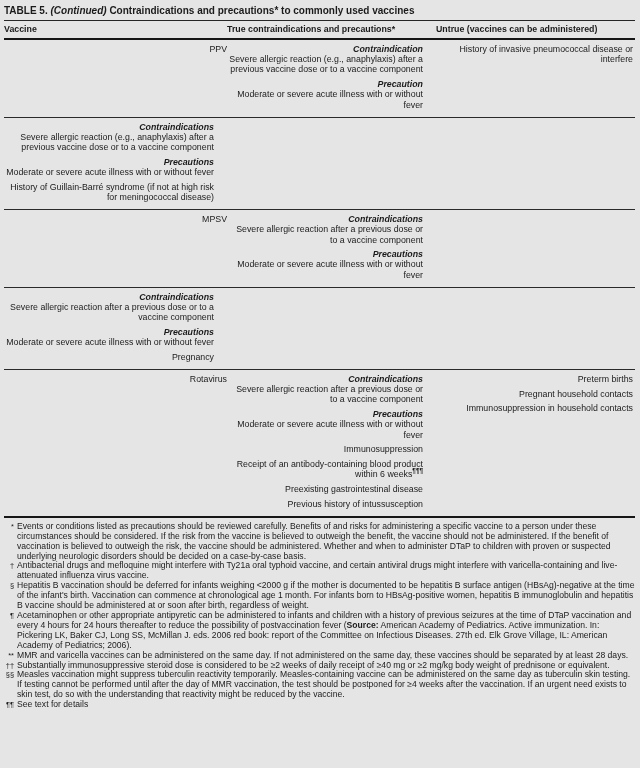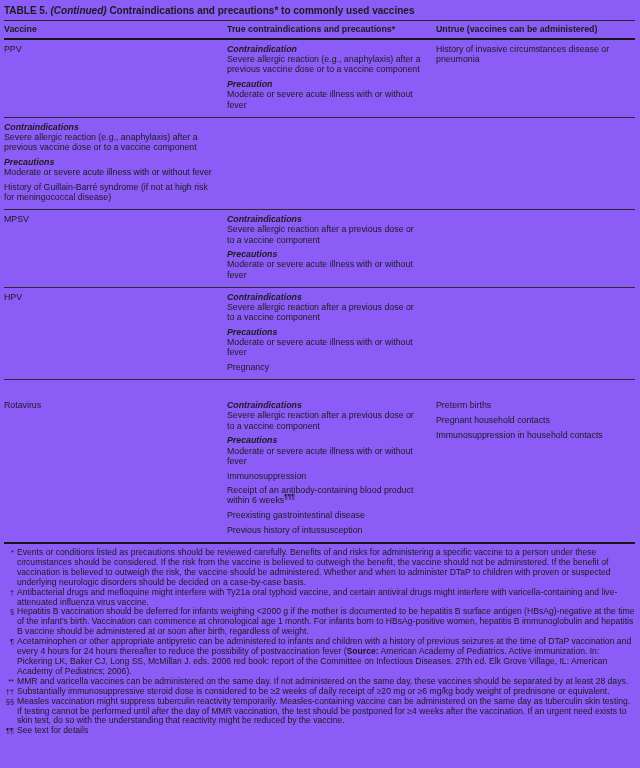--- a/index.html
+++ b/index.html
@@ -1,32 +1,32 @@
 <!DOCTYPE html>
 <html><head>
 <meta charset="utf-8">
 <style>
   html, body { margin: 0; padding: 0; background: #ffffff; }
   .page {
     width: 640px; height: 768px; box-sizing: border-box;
     padding: 4px 5px 0 4px; overflow: hidden;
-    background: #8b5cf6; color: #1b1b1b;
+    background: #e5e5e5; color: #1b1b1b;
     font-family: "Liberation Sans", sans-serif;
     -webkit-font-smoothing: antialiased;
   }
   .table-title { font-size: 10px; font-weight: bold; line-height: 12px; padding: 1px 0 3px 0; }
   .table-title .continued { font-style: italic; }
   .grid { display: grid; grid-template-columns: 223px 209px 1fr; }
   .thead {
     border-top: 1px solid #262626; border-bottom: 2.5px solid #161616;
     font-weight: bold; font-size: 8.8px; line-height: 10px; padding: 3px 0 4px 0;
   }
-  .tbody { border-bottom: 2.5px solid #161616; }
+  .tbody { border-bottom: 2.5px solid #161616; text-align: right; }
   .row { padding: 4px 0 7px 0; border-bottom: 1.6px solid #2a2a2a; }
-  .row:last-child { border-bottom: none; margin-top: 16px; }
+  .row:last-child { border-bottom: none; }
   .cell { font-size: 8.8px; line-height: 10.2px; }
   .cell-true, .col-true { padding-right: 13px; }
   .cell-untrue, .col-untrue { padding-right: 2px; }
   .item { margin-bottom: 4.5px; }
   .item:last-child { margin-bottom: 0; }
   .item-heading { font-weight: bold; font-style: italic; }
   .fn-ref { font-size: 6.4px; font-weight: bold; vertical-align: super; line-height: 0; }
   .footnotes { padding-top: 4px; font-size: 8.6px; line-height: 9.9px; }
   .footnote { display: flex; align-items: flex-start; }
   .fn-marker {
@@ -59,21 +59,21 @@
           <div class="item">
             <div class="item-heading">Contraindication</div>
             <div class="item-text">Severe allergic reaction (e.g., anaphylaxis) after a previous vaccine dose or to a vaccine component</div>
           </div>
           <div class="item">
             <div class="item-heading">Precaution</div>
             <div class="item-text">Moderate or severe acute illness with or without fever</div>
           </div>
         </div>
         <div class="cell cell-untrue">
-          <div class="item">History of invasive circumstances disease or pneumonia</div>
+          <div class="item">History of invasive pneumococcal disease or interfere</div>
         </div>
       </div>
       <div class="row grid">
         <div class="cell cell-true">
           <div class="item">
             <div class="item-heading">Contraindications</div>
             <div class="item-text">Severe allergic reaction (e.g., anaphylaxis) after a previous vaccine dose or to a vaccine component</div>
           </div>
           <div class="item">
             <div class="item-heading">Precautions</div>
@@ -93,21 +93,20 @@
             <div class="item-text">Severe allergic reaction after a previous dose or to a vaccine component</div>
           </div>
           <div class="item">
             <div class="item-heading">Precautions</div>
             <div class="item-text">Moderate or severe acute illness with or without fever</div>
           </div>
         </div>
         <div class="cell cell-untrue"></div>
       </div>
       <div class="row grid">
-        <div class="cell cell-vaccine">HPV</div>
         <div class="cell cell-true">
           <div class="item">
             <div class="item-heading">Contraindications</div>
             <div class="item-text">Severe allergic reaction after a previous dose or to a vaccine component</div>
           </div>
           <div class="item">
             <div class="item-heading">Precautions</div>
             <div class="item-text">Moderate or severe acute illness with or without fever</div>
           </div>
           <div class="item">
@@ -164,21 +163,21 @@
       <div class="footnote">
         <span class="fn-marker">¶</span>
         <span class="fn-text"><span>Acetaminophen or other appropriate antipyretic can be administered to infants and children with a history of previous seizures at the time of DTaP vaccination and every 4 hours for 24 hours thereafter to reduce the possibility of postvaccination fever (</span><span style="font-weight: bold;">Source:</span><span> American Academy of Pediatrics. Active immunization. In: Pickering LK, Baker CJ, Long SS, McMillan J. eds. 2006 red book: report of the Committee on Infectious Diseases.  27th ed. Elk Grove Village, IL: American Academy of Pediatrics; 2006).</span></span>
       </div>
       <div class="footnote">
         <span class="fn-marker">**</span>
         <span class="fn-text"><span>MMR and varicella vaccines can be administered on the same day. If not administered on the same day, these vaccines should be separated by at least 28 days.</span></span>
       </div>
       <div class="footnote">
         <span class="fn-marker">††</span>
-        <span class="fn-text"><span>Substantially immunosuppressive steroid dose is considered to be ≥2 weeks of daily receipt of ≥20 mg or ≥6 mg/kg body weight of prednisone or equivalent.</span></span>
+        <span class="fn-text"><span>Substantially immunosuppressive steroid dose is considered to be ≥2 weeks of daily receipt of ≥40 mg or ≥2 mg/kg body weight of prednisone or equivalent.</span></span>
       </div>
       <div class="footnote">
         <span class="fn-marker">§§</span>
         <span class="fn-text"><span>Measles vaccination might suppress tuberculin reactivity temporarily. Measles-containing vaccine can be administered on the same day as tuberculin skin testing. If testing cannot be performed until after the day of MMR vaccination, the test should be postponed for ≥4 weeks after the vaccination. If an urgent need exists to skin test, do so with the understanding that reactivity might be reduced by the vaccine.</span></span>
       </div>
       <div class="footnote">
         <span class="fn-marker">¶¶</span>
         <span class="fn-text"><span>See text for details</span></span>
       </div>
     </div>

